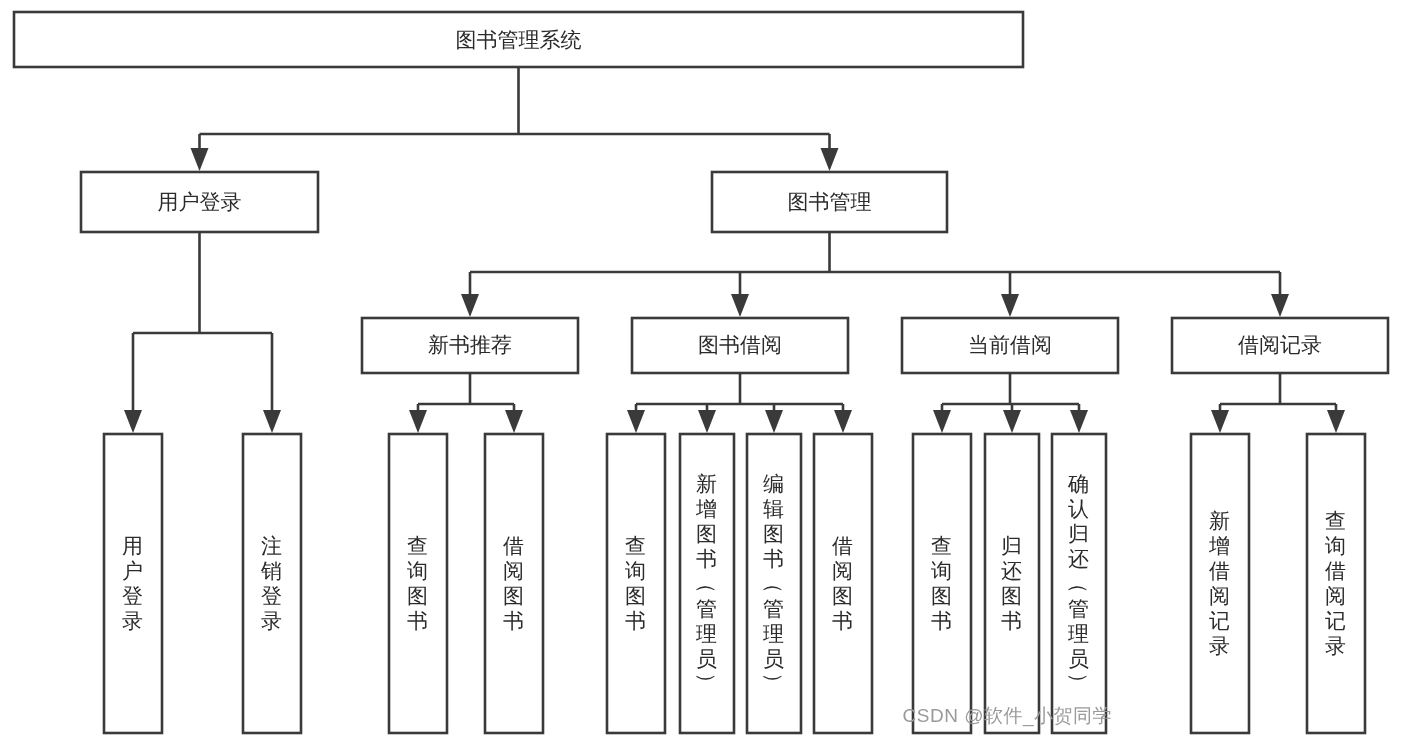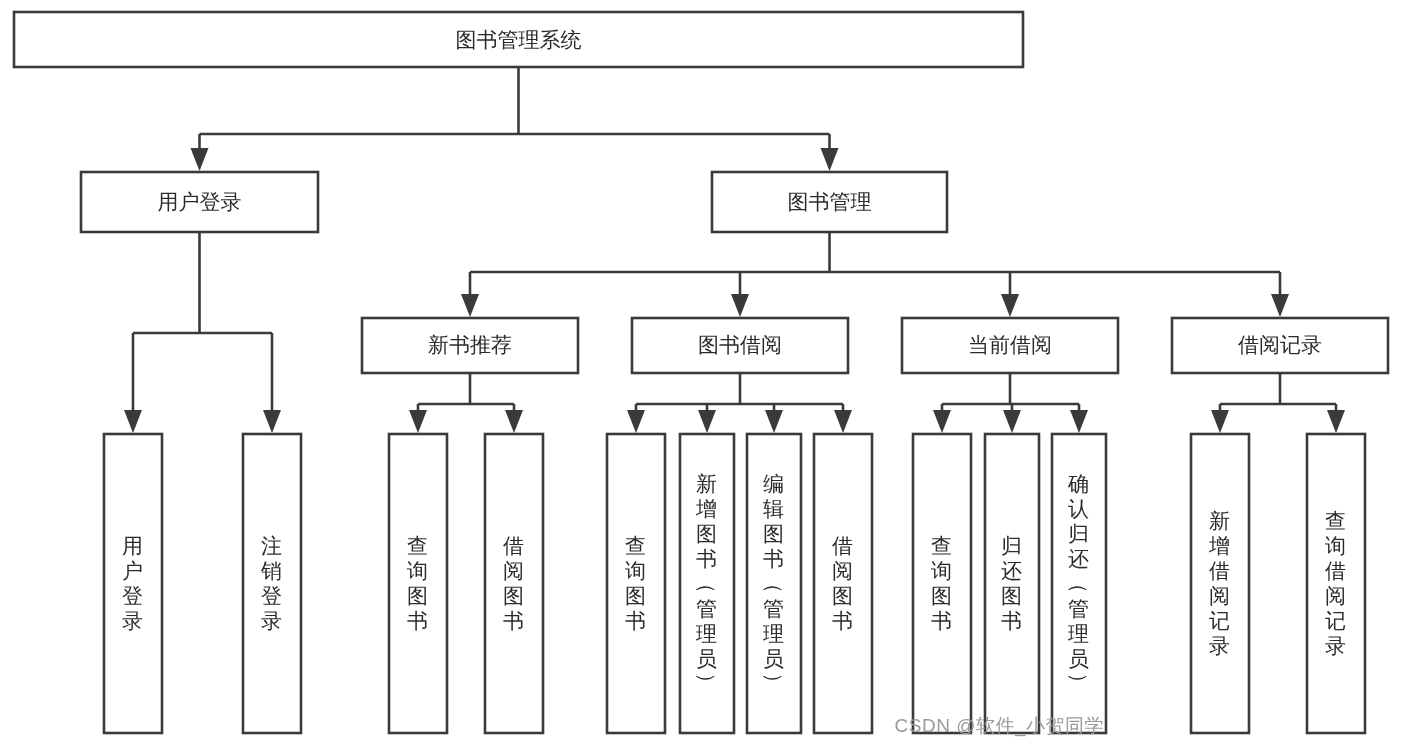--- a/index.html
+++ b/index.html
@@ -1,20 +1,20 @@
 <!DOCTYPE html>
 <html><head>
 <meta charset="utf-8">
 <style>
   html,body{margin:0;padding:0;background:#ffffff;}
   body{
     width:1405px;height:747px;overflow:hidden;
     font-family:"Liberation Sans","DejaVu Sans",sans-serif;
   }
-  #diagram-root{position:relative;width:1112px;height:747px;background:#fff;}
+  #diagram-root{position:relative;width:1112px;height:747px;background:#fff;padding-left:8px;}
   svg#tree-canvas{position:absolute;left:0;top:0;width:1405px;height:747px;}
 
   .node-box{
     fill:#ffffff;
     stroke:#3a3a3a;
     stroke-width:2.6;
   }
   .node-label{
     fill:#2b2b2b;
     font-family:"Liberation Sans","DejaVu Sans",sans-serif;
@@ -33,21 +33,21 @@
     stroke:#3a3a3a;
     stroke-width:2.6;
     fill:none;
     stroke-linecap:butt;
   }
   .arrow-head{fill:#3a3a3a;stroke:none;}
 
   .watermark{
     position:absolute;
     right:8px;
-    bottom:8px;
+    bottom:18px;
     font-family:"Liberation Sans","DejaVu Sans",sans-serif;
     font-size:19px;
     color:#9a9a9a;
     white-space:nowrap;
     letter-spacing:0.5px;
     pointer-events:none;
   }
 </style>
 </head>
 <body>

